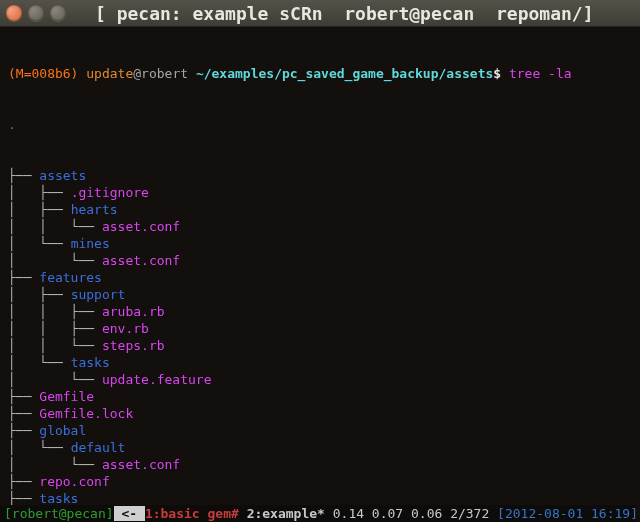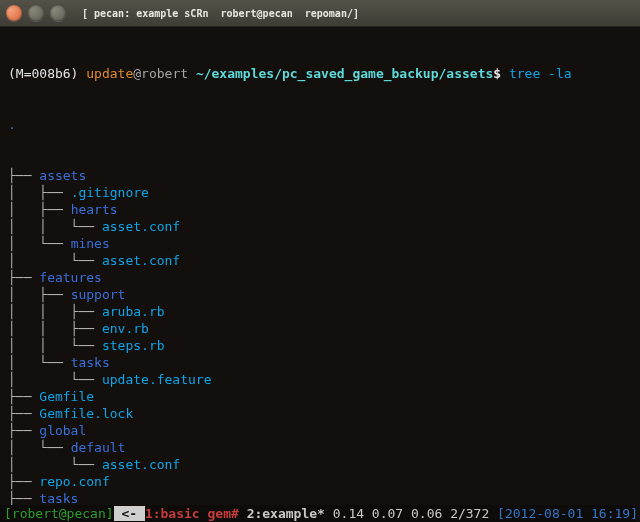--- a/index.html
+++ b/index.html
@@ -13,31 +13,31 @@
   
   .titlebar{
     height:26px;background:linear-gradient(#545248,#3e3c34);
     display:flex;align-items:center;padding:0 6px;gap:6px;
     border-bottom:1px solid #242424;
   }
   .wbtn{width:16px;height:16px;border-radius:8px;display:inline-block;
         box-shadow:inset 0 0 2px rgba(0,0,0,.6),0 1px 0 rgba(255,255,255,.15);}
   .wbtn.close{background:radial-gradient(circle at 30% 30%,#f4a27a,#d8633a);}
   .wbtn.min,.wbtn.max{background:radial-gradient(circle at 30% 30%,#8b877b,#5d5a50);}
-  .title{color:#e8e6df;font-weight:bold;font-size:10px;margin-left:10px;white-space:pre}
+  .title{color:#e8e6df;font-weight:bold;font-size:18px;margin-left:23px;white-space:pre}
   
   .term{padding:4px 8px 0 8px;white-space:pre;position:relative}
   .ln{height:17px}
-  .cyan{color:#e5e5e5}
+  .cyan{color:#f97316}
   .cyanb{color:#5fdada;font-weight:bold}
   .org{color:#e08a2c}
   .gray{color:#a6a6a6}
   .white{color:#e8e8e8;font-weight:bold}
   .dir{color:#3b6fdd;font-weight:normal}
-  .file{color:#0ea5e9}
+  .file{color:#d946ef}
   .tree{color:#b0b0b0}
   
   .status{
     position:absolute;left:0;right:4px;bottom:0;height:17px;
     background:#0e0c0a;white-space:pre;padding:0 4px;
   }
   .st-g{color:#2e9e2e}
   .st-inv{background:#cfcfcf;color:#121212;font-weight:bold}
   .st-red{color:#c73c3c;font-weight:bold}
   .st-cur{color:#c9c9c9;font-weight:bold}

